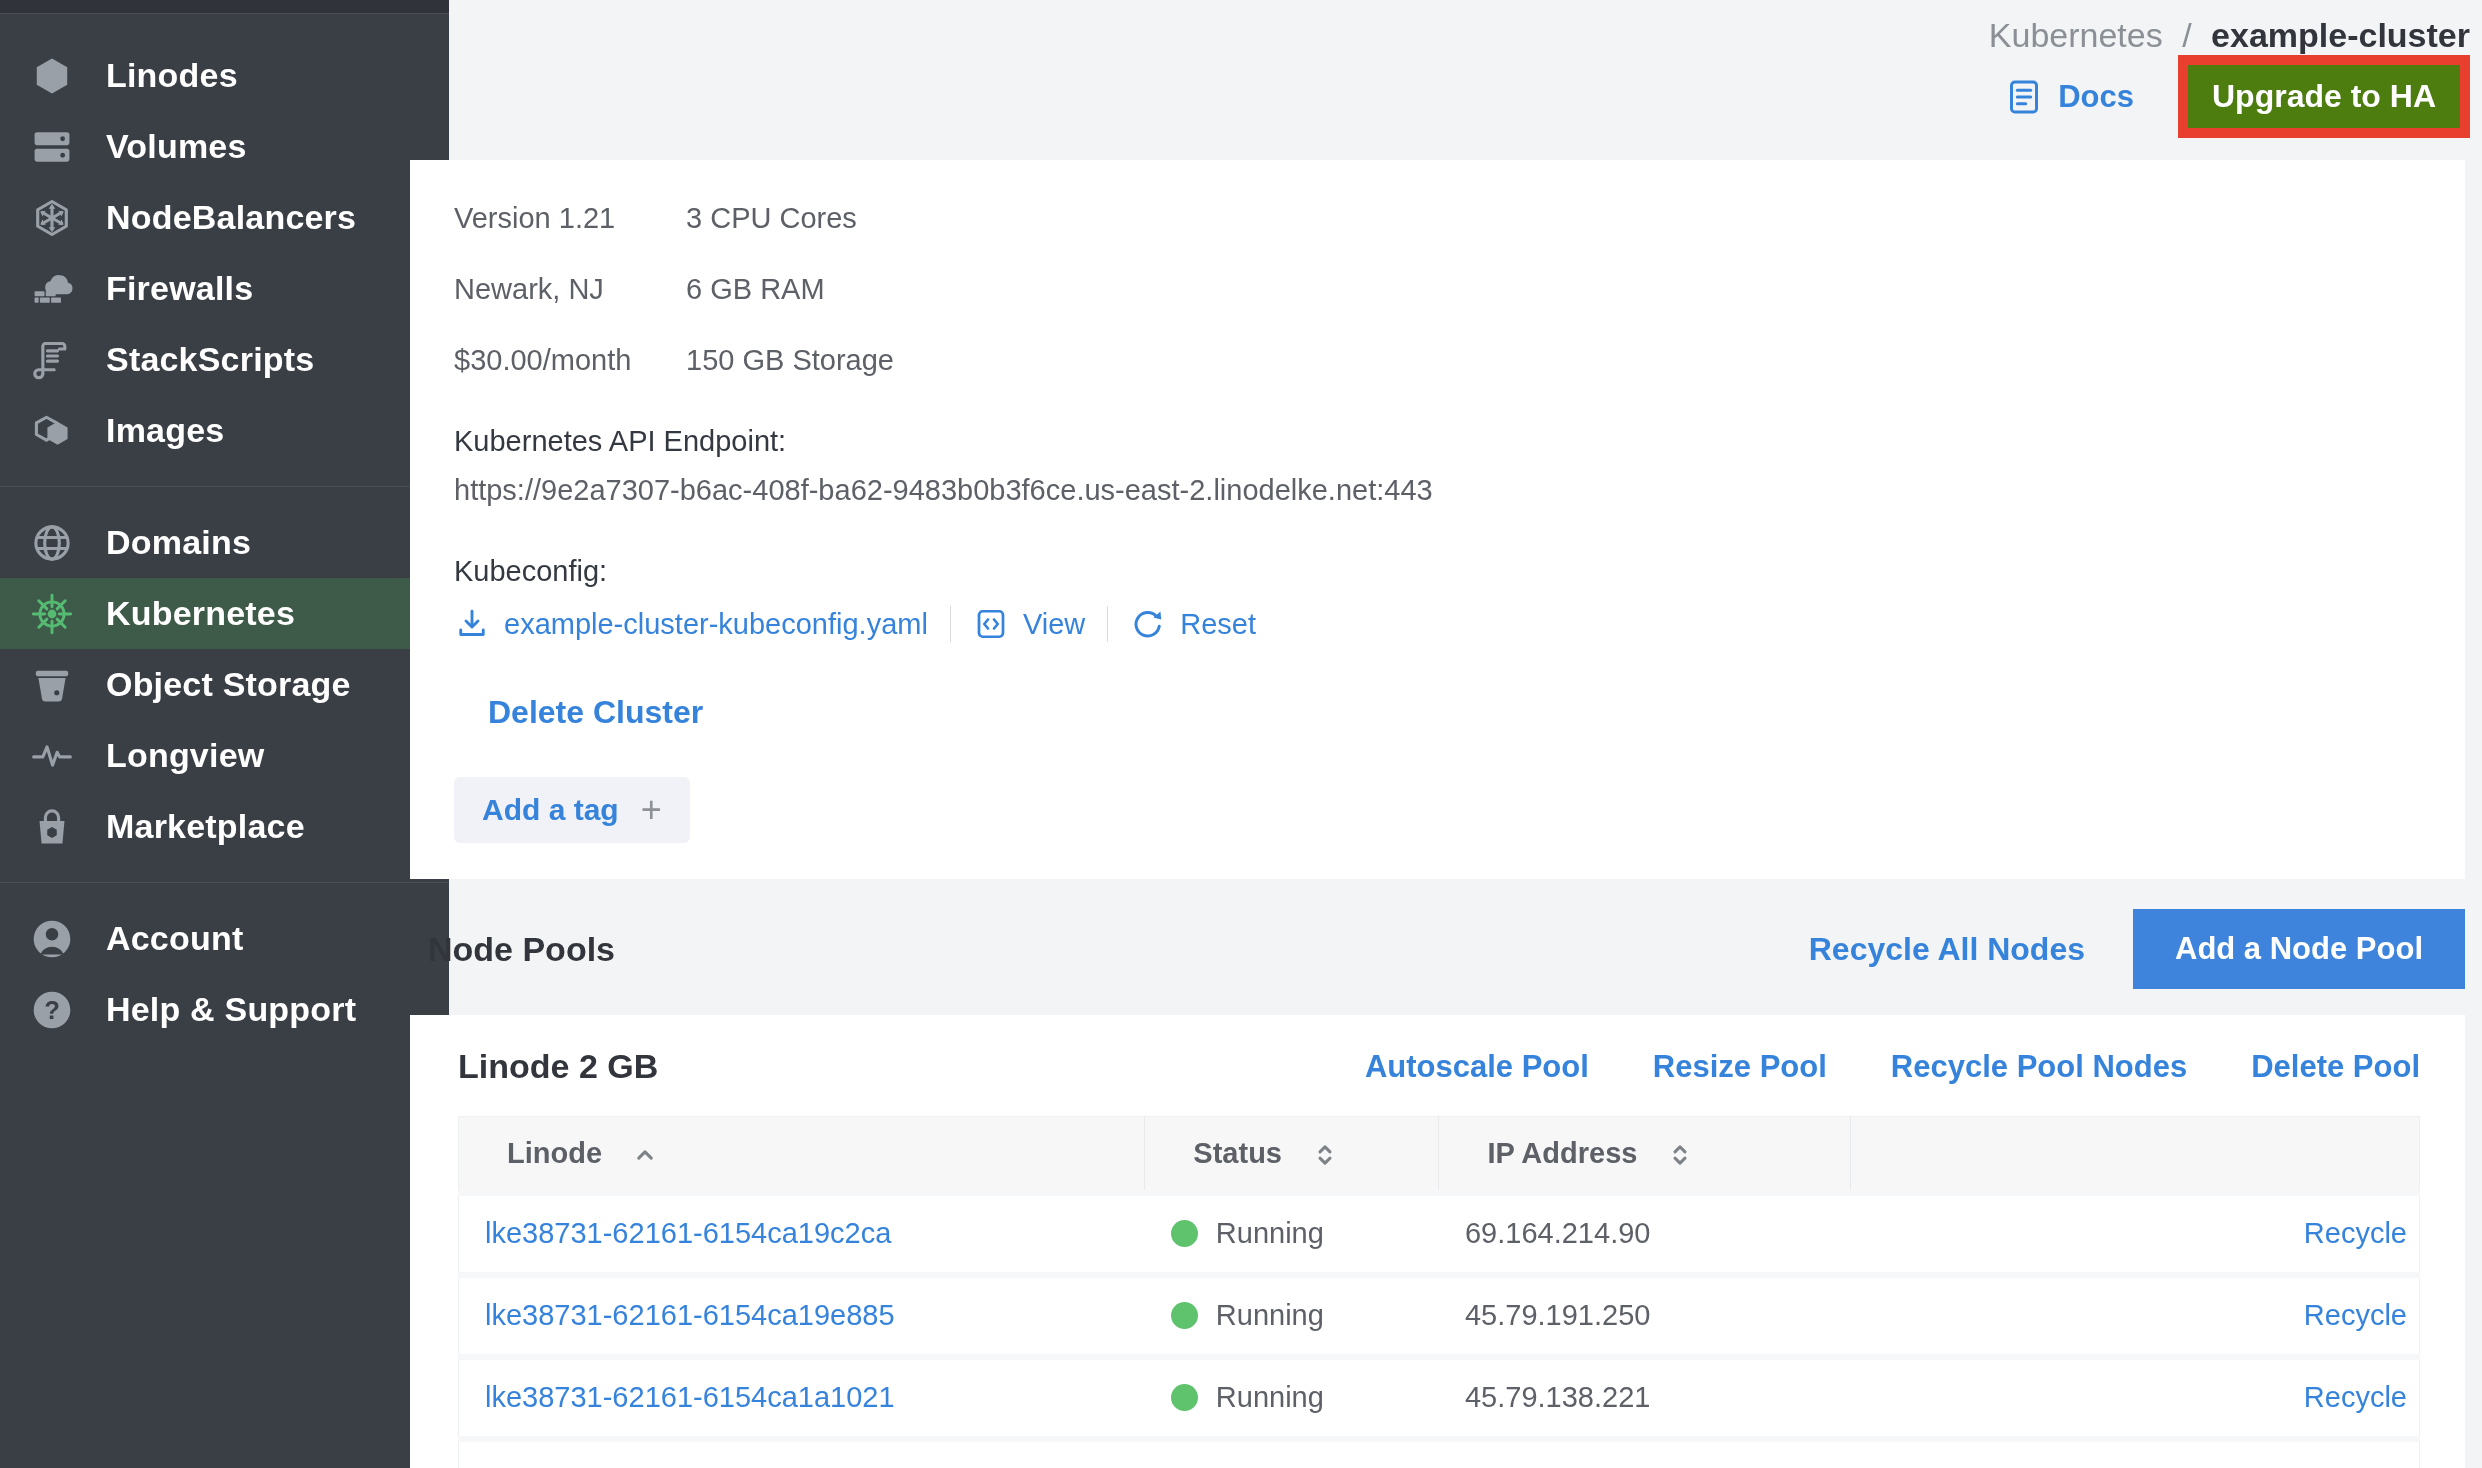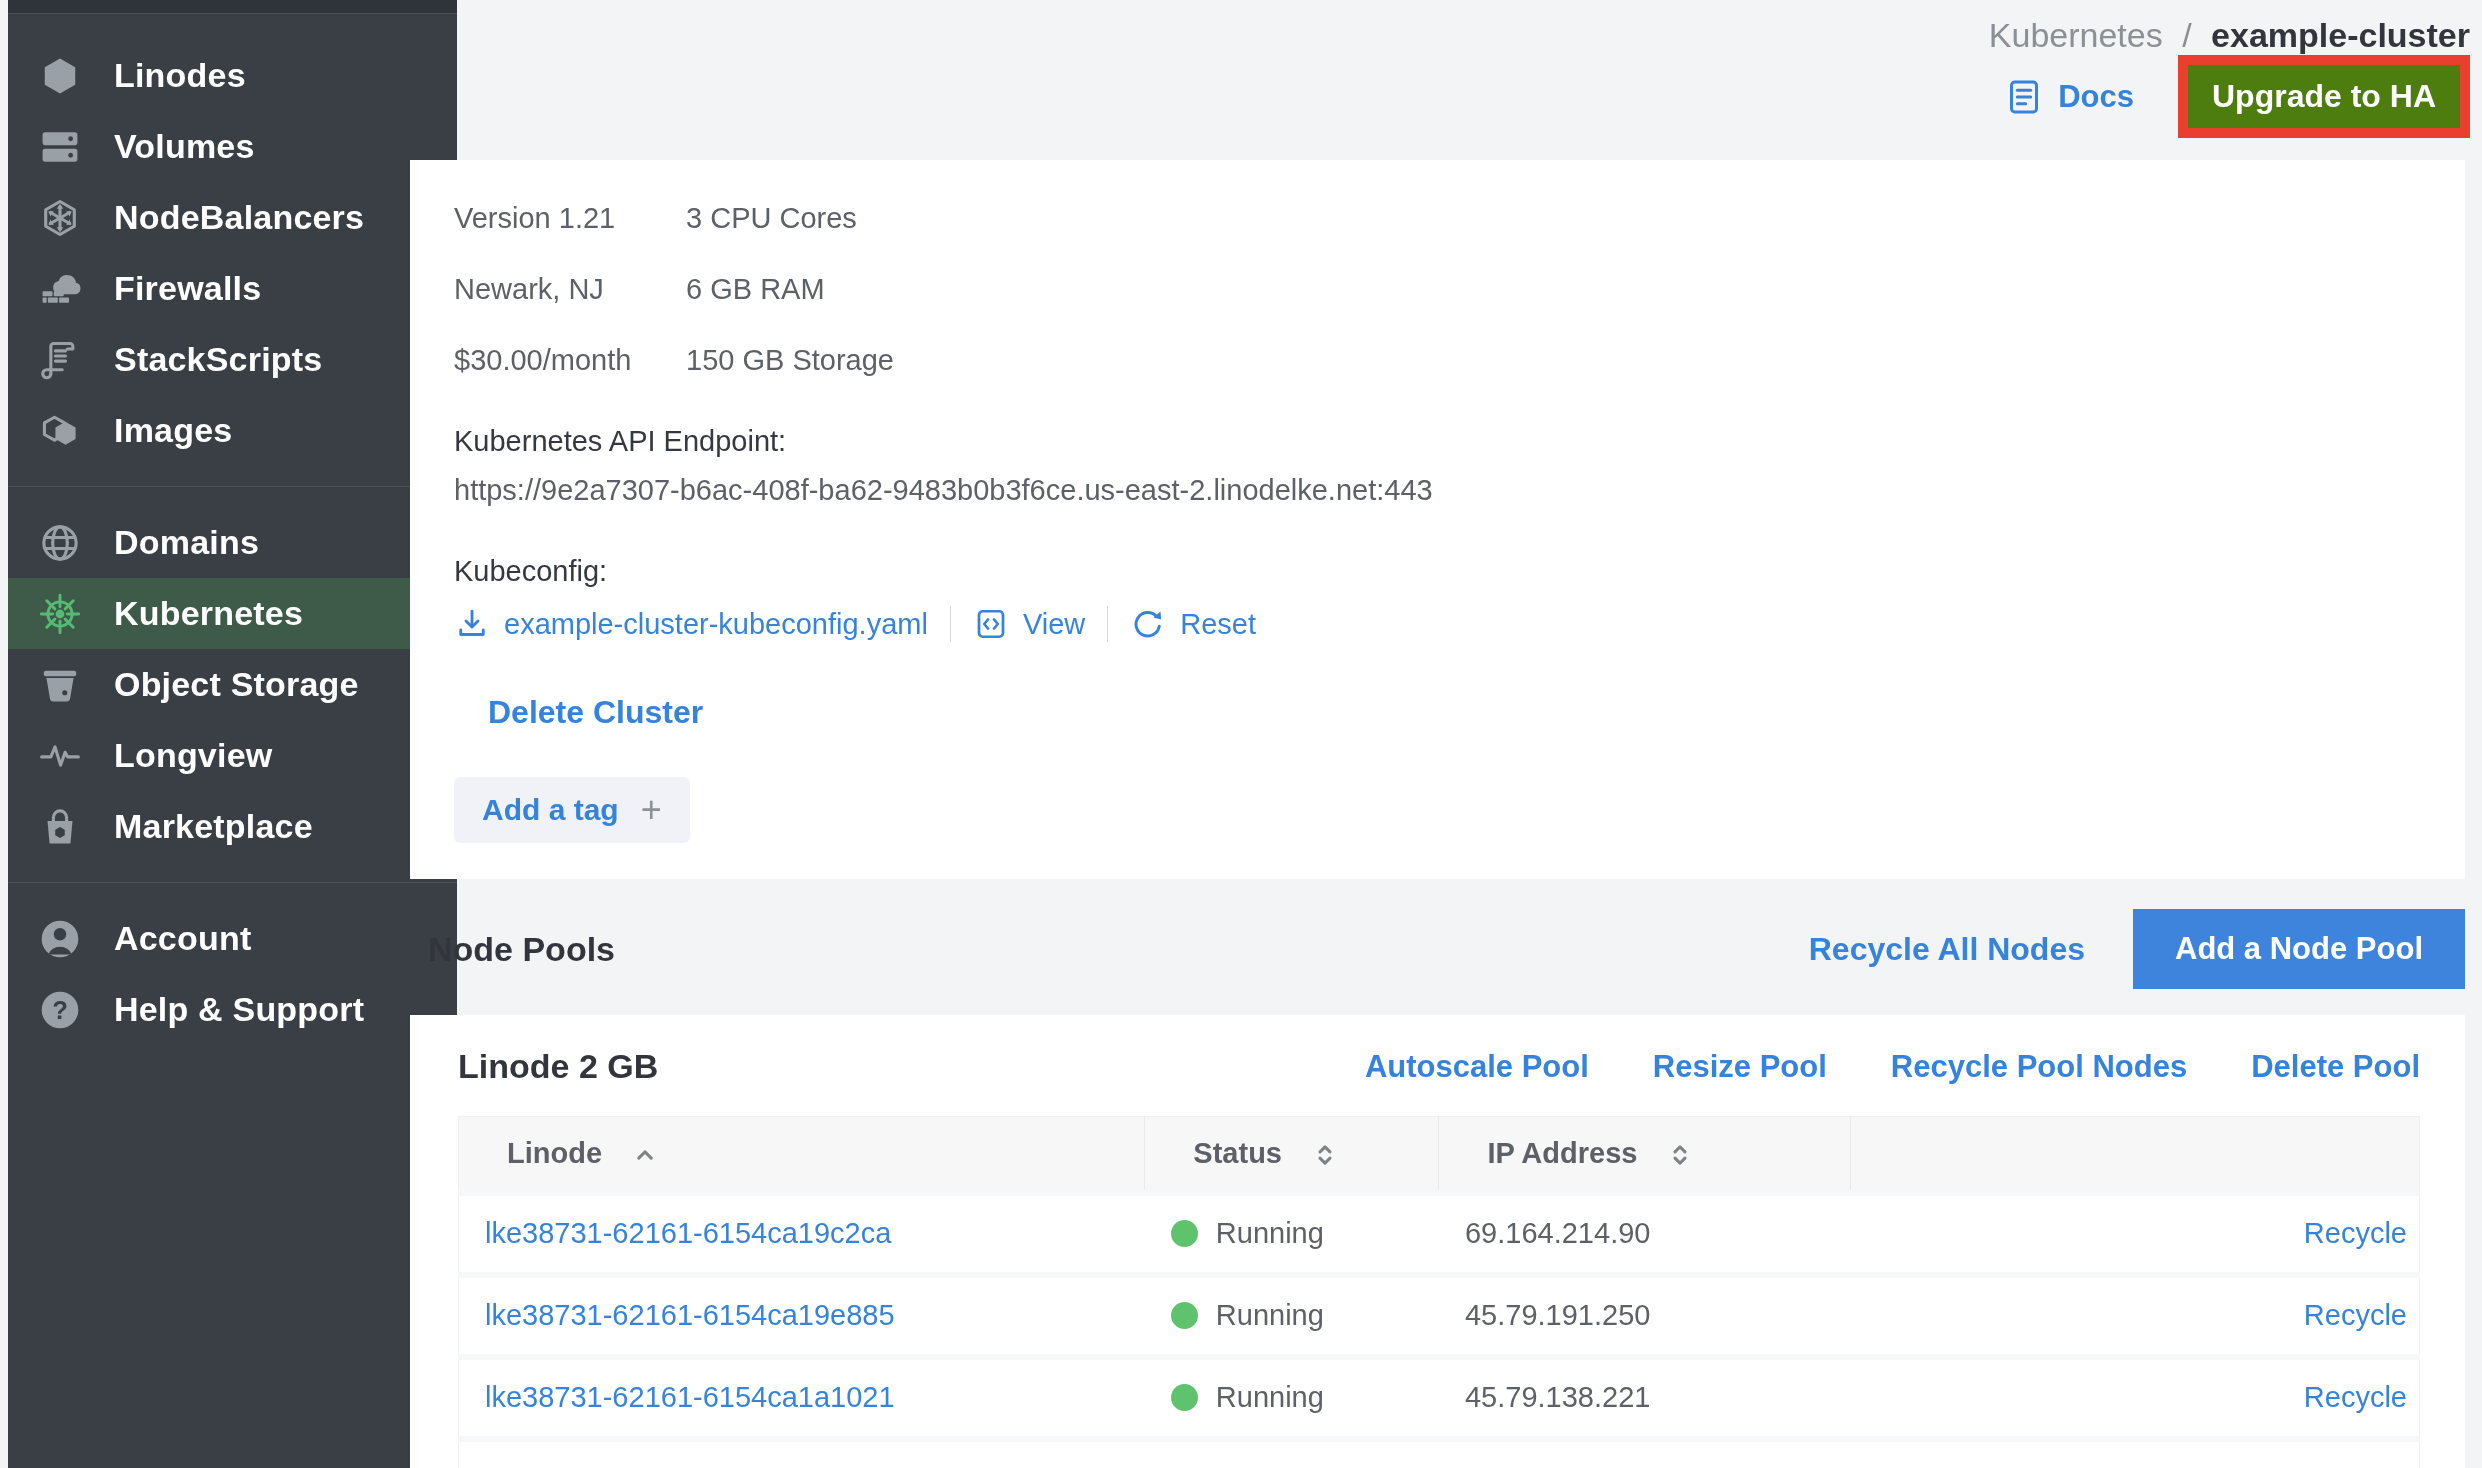--- a/index.html
+++ b/index.html
@@ -1,20 +1,20 @@
 <!DOCTYPE html>
 <html><head>
 <meta charset="utf-8">
 <style>
   html,body{margin:0;padding:0;}
   body{font-family:"Liberation Sans","DejaVu Sans",sans-serif;}
   .page{position:relative;width:2482px;height:1468px;background:#f3f4f5;overflow:hidden;}
 
   
-  .sidebar{position:absolute;left:8px;top:0;bottom:0;width:449px;background:#3a3f46;}
+  .sidebar{position:absolute;left:0;top:0;bottom:0;width:449px;background:#3a3f46;}
   .sidebar-top-strip{height:13px;background:#30343a;border-bottom:1px solid #4a4e55;}
   .nav{padding-top:26px;}
   .nav-item{display:flex;align-items:center;height:71px;padding-left:30px;cursor:pointer;}
   .nav-item .icon{width:44px;height:44px;flex:0 0 44px;display:flex;align-items:center;justify-content:center;}
   .nav-item .icon svg{width:44px;height:44px;}
   .nav-item .label{margin-left:32px;color:#ffffff;font-size:34px;font-weight:600;letter-spacing:.2px;}
   .nav-item.active{background:#3e5a48;}
   .nav-divider{height:1px;background:#4a4f57;margin:20px 0;}
   .ic{fill:#9aa0a8;stroke:none;}
   .ic-s{fill:none;stroke:#9aa0a8;stroke-width:1.7;stroke-linecap:round;stroke-linejoin:round;}

